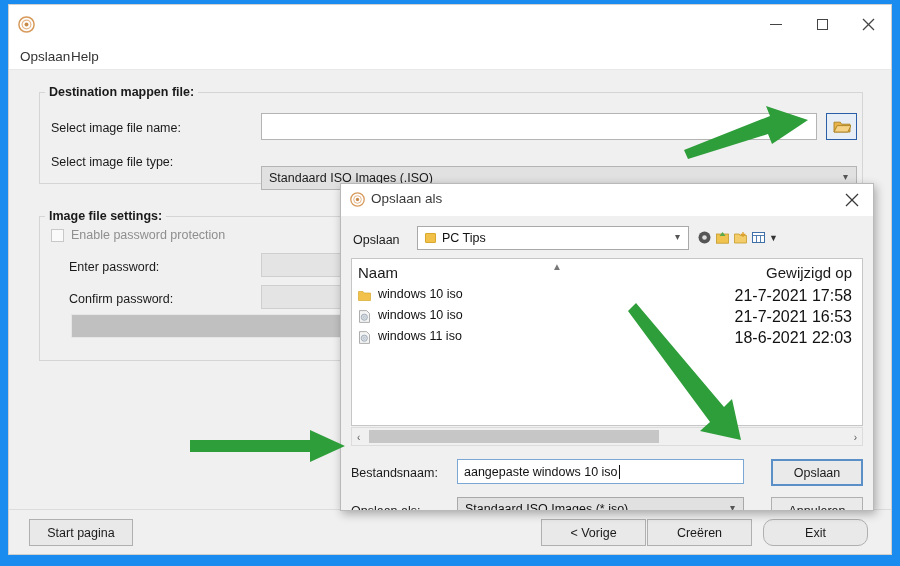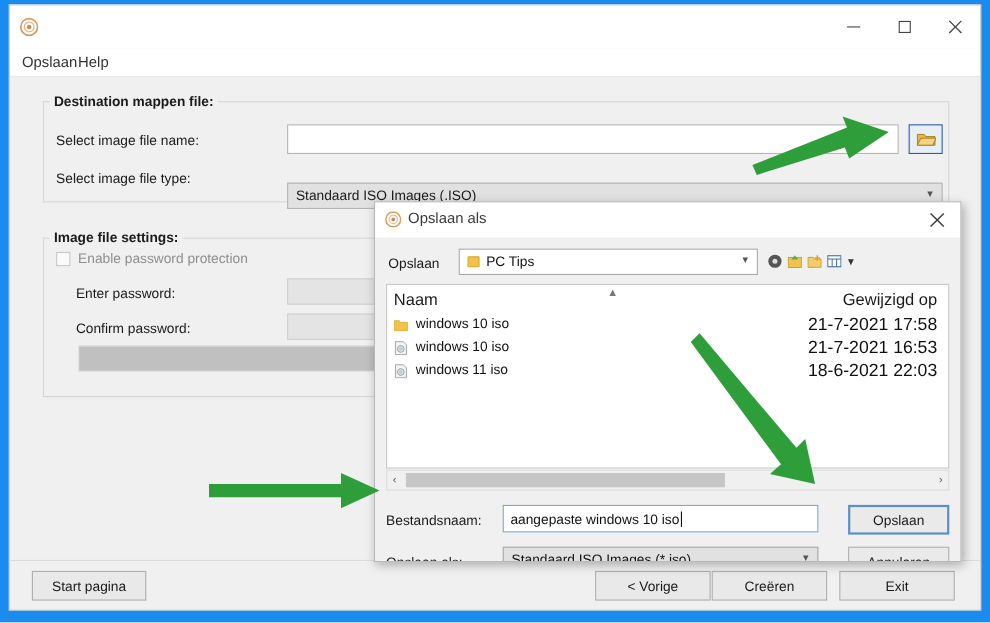--- a/index.html
+++ b/index.html
@@ -370,21 +370,21 @@
       <div class="field-label" style="left:60px; top:221px;">Confirm password:</div>
       <div class="textbox disabled" style="left:252px; top:214px; width:240px; height:24px;"></div>
 
       <div class="progressbar" style="left:62px; top:243px; width:285px; height:24px;"></div>
     </div>
 
     <div class="app-footer">
       <div class="btn" style="left:20px; top:9px; width:104px; height:27px;">Start pagina</div>
       <div class="btn" style="left:532px; top:9px; width:105px; height:27px;">&lt; Vorige</div>
       <div class="btn" style="left:638px; top:9px; width:105px; height:27px;">Creëren</div>
-      <div class="btn" style="left:754px; top:9px; width:105px; height:27px;">Exit</div>
+      <div class="btn" style="left:754px; top:9px; width:105px; height:27px;border-radius:10px;">Exit</div>
     </div>
   </div>
 
   <div class="dialog">
 
     <div class="dlg-titlebar">
       <svg class="dlg-title-icon" viewBox="0 0 15 15">
         <circle cx="7.5" cy="7.5" r="6.7" fill="none" stroke="#d79a5b" stroke-width="1.3"></circle>
         <circle cx="7.5" cy="7.5" r="3.8" fill="#ffffff" stroke="#e6b68a" stroke-width="1"></circle>
         <circle cx="7.5" cy="7.5" r="1.7" fill="#c98b4b"></circle>

